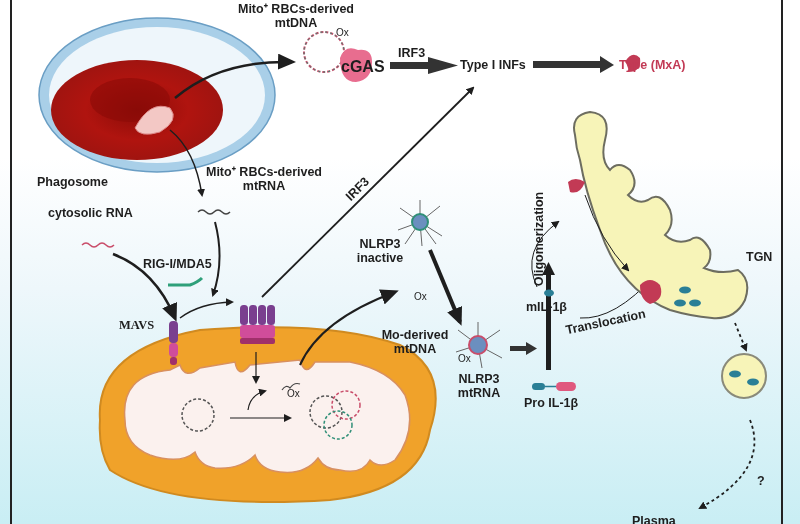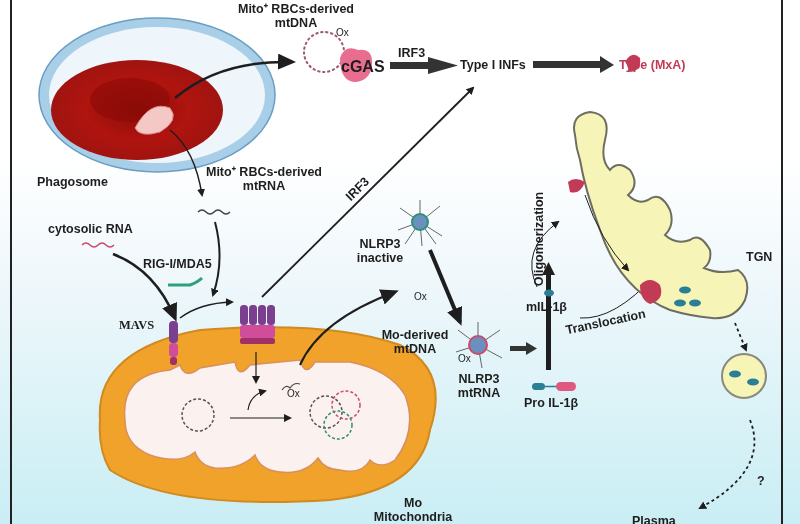--- a/index.html
+++ b/index.html
@@ -164,21 +164,21 @@
   <div class="lbl" style="left:341px;top:60px;font-size:16px;">cGAS</div>
   <div class="lbl" style="left:398px;top:46px;">IRF3</div>
   <div class="lbl" style="left:460px;top:58px;">Type I INFs</div>
   <div class="lbl red" style="left:619px;top:58px;">Type (MxA)</div>
 
   <div class="lbl" style="left:37px;top:175px;">Phagosome</div>
   <div class="lbl" style="left:194px;top:165px;width:140px;">
     <div>Mito⁺ RBCs-derived</div>
     <div>mtRNA</div>
   </div>
-  <div class="lbl" style="left:48px;top:222px;">cytosolic RNA</div>
+  <div class="lbl" style="left:48px;top:206px;">cytosolic RNA</div>
   <div class="lbl" style="left:143px;top:257px;">RIG-I/MDA5</div>
   <div class="lbl" style="left:344px;top:182px;transform:rotate(-45deg);">IRF3</div>
   <div class="lbl" style="left:119px;top:318px;font-family:Liberation Serif, serif;">MAVS</div>
 
   <div class="lbl" style="left:350px;top:237px;width:60px;">
     <div>NLRP3</div>
     <div>inactive</div>
   </div>
   <div class="lbl" style="left:414px;top:290px;font-weight:normal;font-size:10px;">Ox</div>
   <div class="lbl" style="left:370px;top:328px;width:90px;">
@@ -192,17 +192,13 @@
   </div>
   <div class="lbl" style="left:287px;top:387px;font-weight:normal;font-size:10px;">Ox</div>
 
   <div class="lbl" style="left:492px;top:232px;transform:rotate(-90deg);transform-origin:center;">Oligomerization</div>
   <div class="lbl" style="left:526px;top:300px;">mIL-1β</div>
   <div class="lbl" style="left:565px;top:315px;transform:rotate(-12deg);">Translocation</div>
   <div class="lbl" style="left:524px;top:396px;">Pro IL-1β</div>
   <div class="lbl" style="left:722px;top:250px;margin-left:24px;">TGN</div>
   <div class="lbl" style="left:757px;top:474px;">?</div>
   <div class="lbl" style="left:632px;top:514px;">Plasma</div>
-  <div class="lbl" style="left:368px;top:496px;width:90px;">
-    <div>Mo</div>
-    <div>Mitochondria</div>
-  </div>
 </div>
 
 </body></html>

